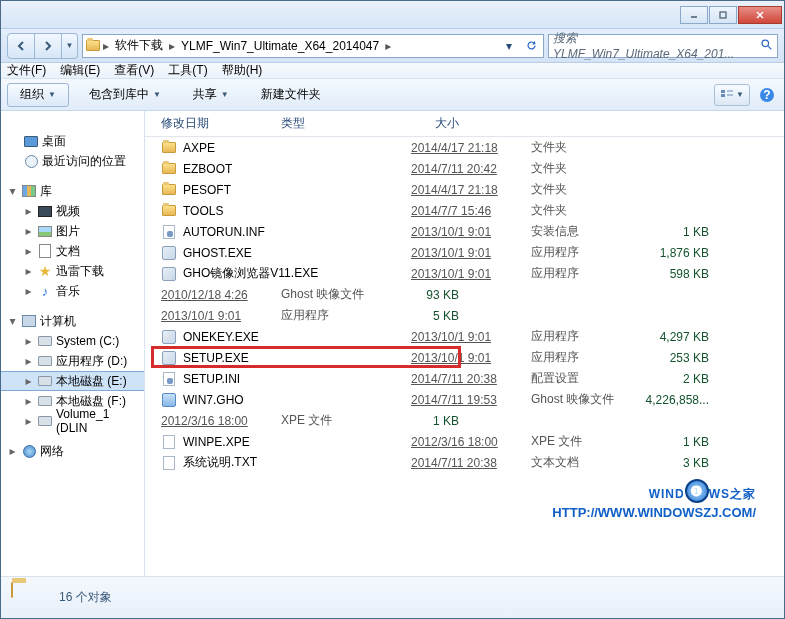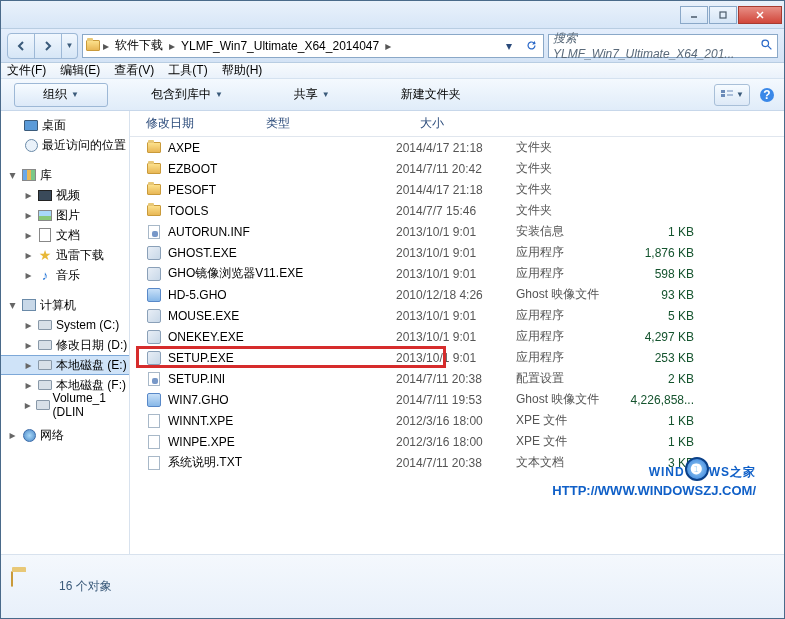--- a/index.html
+++ b/index.html
@@ -29,50 +29,50 @@
 
 .searchbar { width: 230px; height: 24px; background: #fff; border: 1px solid #8aa8c8; display: flex; align-items: center; padding: 0 4px; color:#5a6a7a; font-style: italic; }
 .searchbar .search-icon { margin-left:auto; color:#2a4a7a; }
 
 
 .menubar { height: 16px; background: linear-gradient(to bottom,#f7fafd,#eaf2fb); display:flex; align-items:center; padding: 0 6px; gap: 14px; border-bottom: 1px solid #d5e2f0; }
 .menuitem { color:#000; }
 
 
 .toolbar { height: 32px; background: linear-gradient(to bottom,#f4f9fe,#e0ecf9); display:flex; align-items:center; padding: 0 6px; gap: 8px; border-bottom: 1px solid #c7d7ea; }
-.tbtn { height: 24px; padding: 0 28px; display:flex; align-items:center; gap:4px;margin-left:7px; }
+.tbtn { height: 24px; padding: 0 12px; display:flex; align-items:center; gap:4px; }
 .tbtn.primary { background: linear-gradient(to bottom,#f6fbff,#dce9f8); border: 1px solid #9db8d6; border-radius: 3px; }
 .tdrop { font-size: 8px; color:#3a5a7a; }
 .toolbar .right { margin-left: auto; display:flex; gap:6px; align-items:center; }
 .view-btn { width: 36px; height: 22px; border: 1px solid #a8bfd8; background: linear-gradient(to bottom,#f6fbff,#dde9f7); border-radius:3px; display:flex; align-items:center; justify-content:center; color:#3a5a7a; }
 .help-btn { width: 22px; height:22px; display:flex; align-items:center; justify-content:center; color:#2a68c8; }
 
 
 .body { flex:1; display:flex; overflow:hidden; }
-.sidebar { width: 129px; border-right: 1px solid #d8e2ee; background:#fff; overflow:hidden; padding-top: 4px; }
+.sidebar { width: 144px; border-right: 1px solid #d8e2ee; background:#fff; overflow:hidden; padding-top: 20px; }
 .tree-item { display:flex; align-items:center; height:20px; padding-left: 6px; gap: 3px; color:#000; }
 .tree-item.lvl1 { padding-left: 22px; }
 .tree-item.selected { background:#cfe3f8; border:1px solid #7da8d8; border-left:none; border-right:none; }
 .tree-exp { width:11px; height:11px; display:flex; align-items:center; justify-content:center; color:#666; }
 .tree-icon { width:16px; height:16px; display:flex; align-items:center; justify-content:center; }
 .tree-group-gap { height: 10px; }
 
 .content { flex:1; display:flex; flex-direction:column; overflow:hidden; background:#fff; }
 .col-headers { height: 26px; display:flex; align-items:center; border-bottom: 1px solid #e0e6ee; padding-left: 10px; }
 .col-h { color:#2a4a7a; padding: 0 6px; }
 .col-h.name { width: 250px; }
 .col-h.date { width: 120px; }
 .col-h.type { width: 110px; }
 .col-h.size { width: 80px; text-align: right; }
 
 .filelist { flex:1; overflow: auto; position: relative; }
 .filerow { display:flex; align-items:center; height: 21px; padding-left: 10px; }
 .cell { padding: 0 6px; color:#000; overflow:hidden; white-space:nowrap; text-overflow:ellipsis; }
 .cell.name { width: 250px; display:flex; align-items:center; gap:6px; }
-.cell.date { width: 120px; color:#555; }
+.cell.date { width: 120px; color:#555;text-decoration:underline; }
 .cell.type { width: 110px; color:#555; }
 .cell.size { width: 80px; text-align: right; color:#14532d; }
 .file-icon { width:16px; height:16px; flex-shrink:0; display:flex; align-items:center; justify-content:center; }
 
 .highlight-box { position: absolute; border: 3px solid #d62c2c; left: 6px; top: 209px; width: 310px; height: 22px; pointer-events: none; }
 
 
 .ico-folder { background: linear-gradient(to bottom,#fce08b,#e8b755); width:14px; height:11px; border-radius:1px; border:1px solid #c99a3a; position:relative; }
 .ico-folder::before { content:""; position:absolute; top:-3px; left:0; width:6px; height:3px; background:#e8c877; border-radius:1px 1px 0 0; }
 .ico-file { width:12px; height:14px; background:#fff; border:1px solid #a8b8c8; }
@@ -87,21 +87,21 @@
 .ico-drive { width:14px; height:10px; background:#d8e0e8; border:1px solid #8898a8; border-radius:1px; }
 .ico-music { font-size:13px; color:#2a78d8; }
 .ico-pic { width:14px; height:11px; background:linear-gradient(to bottom,#a8d8f8 60%,#88c878 60%); border:1px solid #888; }
 .ico-vid { width:14px; height:11px; background:#3a4a5a; border:1px solid #222; position:relative; }
 .ico-doc { width:12px; height:14px; background:#fff; border:1px solid #888; }
 .ico-net { width:13px; height:13px; border:1px solid #3a6aa8; background:radial-gradient(circle,#a8d8f8,#4a88c8); border-radius:50%; }
 .ico-comp { width:14px; height:12px; background:#c8d8e8; border:1px solid #6a8aa8; }
 .ico-star { color:#e8b838; font-size:14px; }
 
 
-.statusbar { height: 64px; border-top: 1px solid #d8e2ee; background: linear-gradient(to bottom,#f4f8fd,#e8f0fa); display:flex; align-items:center; padding: 4px 10px; gap:12px; }
+.statusbar { height: 42px; border-top: 1px solid #d8e2ee; background: linear-gradient(to bottom,#f4f8fd,#e8f0fa); display:flex; align-items:center; padding: 4px 10px; gap:12px; }
 .status-folder-icon { width: 36px; height: 30px; }
 .status-folder-icon .ico-folder { width: 34px; height: 26px; }
 .status-folder-icon .ico-folder::before { width: 14px; height: 5px; top: -5px; }
 .status-text { color:#3a5a7a; }
 
 
 .watermark { position:absolute; right: 28px; bottom: 56px; text-align:right; pointer-events:none; }
 .watermark .wm1 { font-size: 26px; font-weight: bold; color:#1060c8; letter-spacing: 1px; font-family: Arial, sans-serif; }
 .watermark .wm1 .o { display:inline-block; width:24px; height:24px; border-radius:50%; background:radial-gradient(circle,#a8d8f8,#2a78d8); vertical-align:middle; border:2px solid #0a4088; font-size: 14px; text-align:center; line-height:20px; color:#fff; }
 .watermark .wm2 { font-size: 13px; font-weight:bold; color:#1060c8; }
@@ -289,21 +289,21 @@
           <span class="tree-icon">
             <span class="ico-drive"></span>
           </span>
           <span>System (C:)</span>
         </div>
       <div class="tree-item lvl1">
           <span class="tree-exp">▸</span>
           <span class="tree-icon">
             <span class="ico-drive"></span>
           </span>
-          <span>修改日期 (D:)</span>
+          <span>应用程序 (D:)</span>
         </div>
       <div class="tree-item lvl1 selected">
           <span class="tree-exp">▸</span>
           <span class="tree-icon">
             <span class="ico-drive"></span>
           </span>
           <span>本地磁盘 (E:)</span>
         </div>
       <div class="tree-item lvl1">
           <span class="tree-exp">▸</span>
@@ -409,37 +409,25 @@
                 <span class="file-icon">
                   <span class="ico-exe"></span>
                 </span>
                 <span>GHO镜像浏览器V11.EXE</span>
               </div>
               <div class="cell date">2013/10/1 9:01</div>
               <div class="cell type">应用程序</div>
               <div class="cell size">598 KB</div>
             </div>
             <div class="filerow">
-              <div class="cell name">
-                <span class="file-icon">
-                  <span class="ico-gho"></span>
-                </span>
-                <span>HD-5.GHO</span>
-              </div>
               <div class="cell date">2010/12/18 4:26</div>
               <div class="cell type">Ghost 映像文件</div>
               <div class="cell size">93 KB</div>
             </div>
             <div class="filerow">
-              <div class="cell name">
-                <span class="file-icon">
-                  <span class="ico-exe"></span>
-                </span>
-                <span>MOUSE.EXE</span>
-              </div>
               <div class="cell date">2013/10/1 9:01</div>
               <div class="cell type">应用程序</div>
               <div class="cell size">5 KB</div>
             </div>
             <div class="filerow">
               <div class="cell name">
                 <span class="file-icon">
                   <span class="ico-exe"></span>
                 </span>
                 <span>ONEKEY.EXE</span>
@@ -475,26 +463,20 @@
                 <span class="file-icon">
                   <span class="ico-gho"></span>
                 </span>
                 <span>WIN7.GHO</span>
               </div>
               <div class="cell date">2014/7/11 19:53</div>
               <div class="cell type">Ghost 映像文件</div>
               <div class="cell size">4,226,858...</div>
             </div>
             <div class="filerow">
-              <div class="cell name">
-                <span class="file-icon">
-                  <span class="ico-file"></span>
-                </span>
-                <span>WINNT.XPE</span>
-              </div>
               <div class="cell date">2012/3/16 18:00</div>
               <div class="cell type">XPE 文件</div>
               <div class="cell size">1 KB</div>
             </div>
             <div class="filerow">
               <div class="cell name">
                 <span class="file-icon">
                   <span class="ico-file"></span>
                 </span>
                 <span>WINPE.XPE</span>

